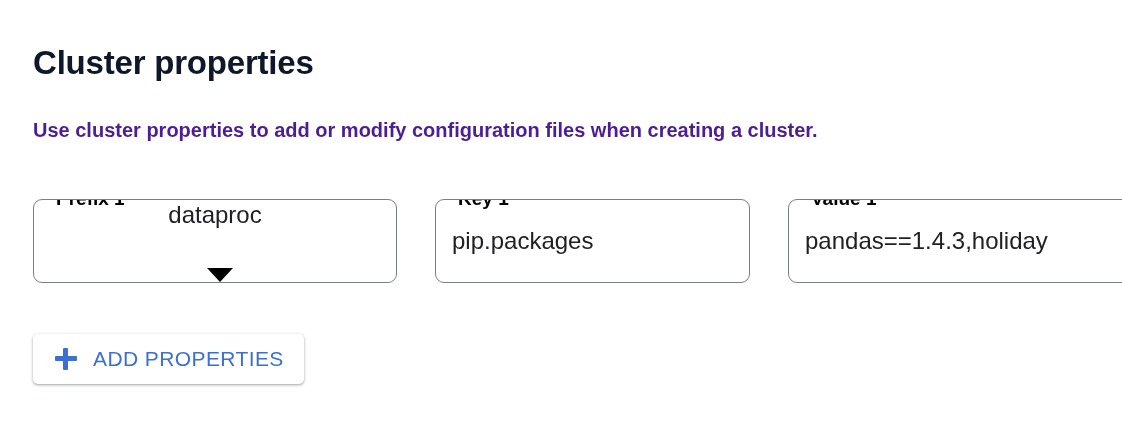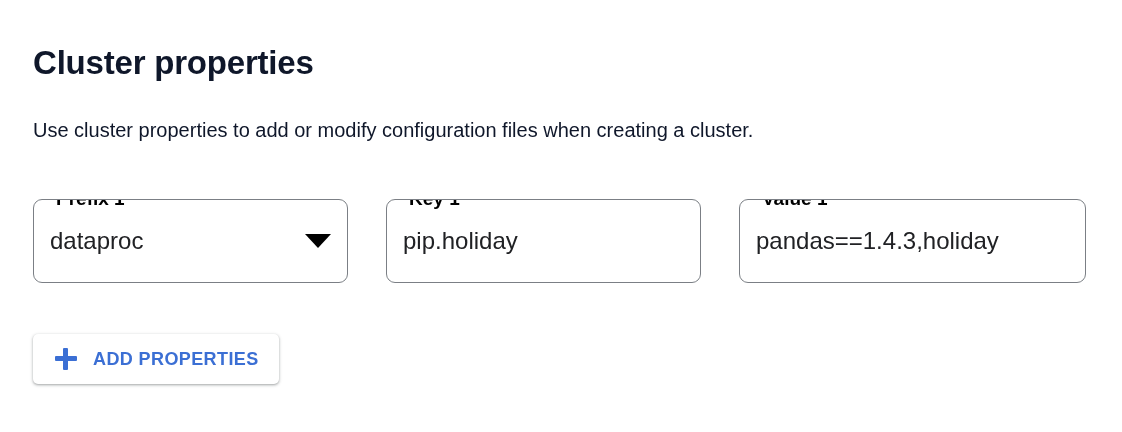--- a/index.html
+++ b/index.html
@@ -36,22 +36,22 @@
     color: #0f172a;
     white-space: nowrap;
   }
 
   .page-subtitle {
     position: absolute;
     left: 33px;
     top: 96px;
     font-size: 20px;
     line-height: 28px;
-    font-weight: 400;
-    color: #0f172a;
+    font-weight: 700;
+    color: #4c1d95;
     white-space: nowrap;
   }
 
   
   .fields-row {
     position: absolute;
     left: 33px;
     top: 199px;
     display: flex;
     align-items: flex-start;
@@ -63,21 +63,21 @@
     box-sizing: border-box;
     height: 84px;
     border: 1.6px solid #7b7f85;
     border-radius: 9px;
     background: #ffffff;
     display: flex;
     align-items: center;
     padding: 0 16px;
     overflow: hidden;
   }
-  .field.w-prefix { width: 315px; }
+  .field.w-prefix { width: 364px; flex-direction: column; }
   .field.w-key    { width: 315px; }
   .field.w-value  { width: 347px; }
 
   .field-label {
     position: absolute;
     top: -13px;
     left: 18px;
     font-size: 19px;
     line-height: 24px;
     font-weight: 700;
@@ -141,23 +141,23 @@
     background: #3b6fd4;
     border-radius: 1px;
   }
   .add-button .plus-icon::before {
     left: 0; top: 8px; width: 22px; height: 5px;
   }
   .add-button .plus-icon::after {
     top: 0; left: 8px; height: 22px; width: 5px;
   }
   .add-button .add-label {
-    font-size: 18px;
+    font-size: 21px;
     line-height: 24px;
-    font-weight: 700;
+    font-weight: 400;
     letter-spacing: 0.4px;
     color: #3b6fd4;
     white-space: nowrap;
   }
 </style>
 </head>
 <body>
 
 <div class="page">
 
@@ -168,21 +168,21 @@
   <div class="fields-row">
 
     <div class="field w-prefix">
       <span class="field-label">Prefix 1 *</span>
       <span class="field-value">dataproc</span>
       <span class="caret-icon"></span>
     </div>
 
     <div class="field w-key">
       <span class="field-label">Key 1 *</span>
-      <span class="field-value">pip.holiday</span>
+      <span class="field-value">pip.packages</span>
     </div>
 
     <div class="field w-value">
       <span class="field-label">Value 1</span>
       <span class="field-value">pandas==1.4.3,holiday</span>
     </div>
 
   </div>
 
   <button class="add-button">

